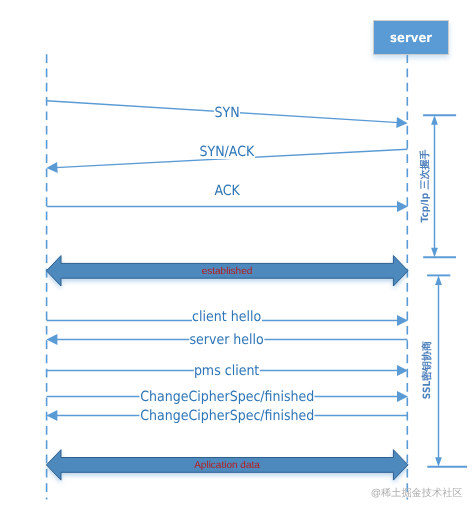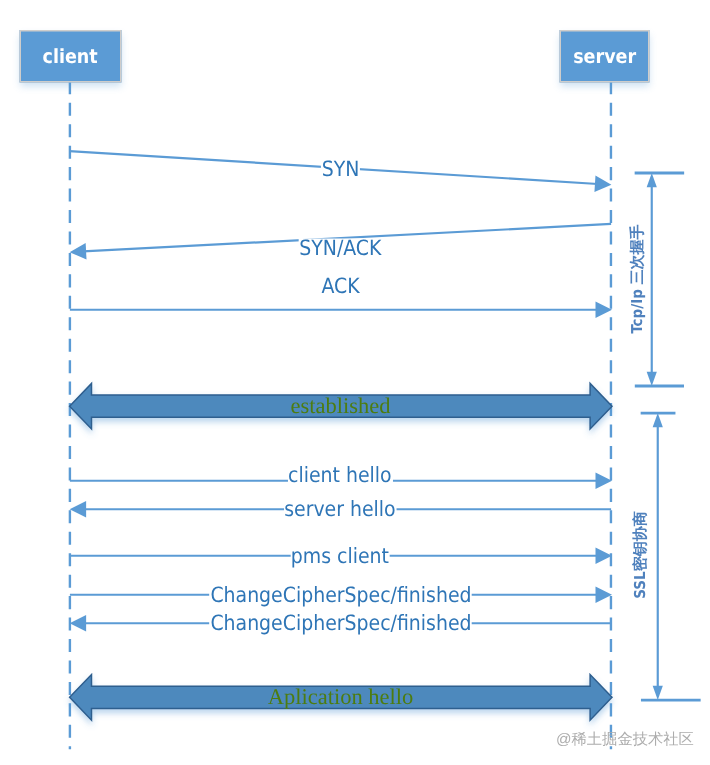--- a/index.html
+++ b/index.html
@@ -18,22 +18,22 @@
          display:flex;align-items:center;justify-content:center;
          padding-top:1.5px;
          box-shadow:0 3px 5px rgba(91,155,213,.30);}
 
   .msg-label{position:absolute;white-space:nowrap;
              font-family:"DejaVu Sans",sans-serif;font-stretch:condensed;
              color:#2E75B6;font-size:14px;line-height:1;
              background:#fff;padding:0 0.5px;
              transform:translate(-50%,-50%);}
   .thick-label{position:absolute;white-space:nowrap;
-               font-family:Liberation Serif, serif;font-stretch:condensed;
-               color:#4d7c0f;font-size:15px;line-height:1;
+               font-family:Liberation Sans, sans-serif;font-stretch:condensed;
+               color:#b91c1c;font-size:10px;line-height:1;
                background:transparent;
                transform:translate(-50%,-50%);}
   .brk-label{position:absolute;white-space:nowrap;
              font-family:"DejaVu Sans",sans-serif;font-stretch:condensed;
              color:#4F81BD;font-size:10px;font-weight:bold;line-height:1;
              transform-origin:50% 50%;}
   .watermark{position:absolute;white-space:nowrap;
              font-family:Liberation Sans, sans-serif;font-stretch:condensed;
              color:#ADADAD;font-size:10.2px;line-height:1;}
 </style>
@@ -73,35 +73,32 @@
       <line x1="434.5" y1="123.8" x2="434.5" y2="248.8" stroke="#5B9BD5" stroke-width="1.45"></line>
       <polygon points="434.50,115.30 431.10,124.80 437.90,124.80" fill="#5B9BD5"></polygon>
       <polygon points="434.50,257.30 431.10,247.80 437.90,247.80" fill="#5B9BD5"></polygon>
       <line x1="427.1" y1="275.4" x2="450.3" y2="275.4" stroke="#5B9BD5" stroke-width="1.9"></line>
       <line x1="427.3" y1="466.7" x2="467.1" y2="466.7" stroke="#5B9BD5" stroke-width="1.9"></line>
       <line x1="438.5" y1="283.9" x2="438.5" y2="458.2" stroke="#5B9BD5" stroke-width="1.45"></line>
       <polygon points="438.50,275.40 435.10,284.90 441.90,284.90" fill="#5B9BD5"></polygon>
       <polygon points="438.50,466.70 435.10,457.20 441.90,457.20" fill="#5B9BD5"></polygon>
     </svg>
 
-  <div class="actor" id="actor-client" style="left: 12.6px; top: 20px; width: 68.3px; height: 35px;">
-    <span>client</span>
-  </div>
-  <div class="actor" id="actor-server" style="left: 373.1px; top: 20px; width: 60px; height: 35px;">
+  <div class="actor" id="actor-server" style="left: 373.1px; top: 20px; width: 76px; height: 35px;">
     <span>server</span>
   </div>
 
   <div class="msg-label" id="lbl-syn" style="left: 227px; top: 113.3px;">SYN</div>
-  <div class="msg-label" id="lbl-syn-ack" style="left: 226.9px; top: 166px;">SYN/ACK</div>
+  <div class="msg-label" id="lbl-syn-ack" style="left: 226.9px; top: 152px;">SYN/ACK</div>
   <div class="msg-label" id="lbl-ack" style="left: 227.1px; top: 191px;">ACK</div>
   <div class="thick-label" id="lbl-established" style="left: 227px; top: 271.6px;">established</div>
   <div class="msg-label" id="lbl-client-hello" style="left: 226.6px; top: 317px;">client hello</div>
   <div class="msg-label" id="lbl-server-hello" style="left: 226.6px; top: 339.9px; text-align: right;">server hello</div>
   <div class="msg-label" id="lbl-pms-secret" style="left: 226.6px; top: 370.9px;">pms client</div>
   <div class="msg-label" id="lbl-ccs-finished-1" style="left: 227.3px; top: 396.9px;">ChangeCipherSpec/finished</div>
   <div class="msg-label" id="lbl-ccs-finished-2" style="left: 227.3px; top: 415.9px;">ChangeCipherSpec/finished</div>
-  <div class="thick-label" id="lbl-application-data" style="left: 227px; top: 465.8px;">Aplication hello</div>
+  <div class="thick-label" id="lbl-application-data" style="left: 227px; top: 465.8px;">Aplication data</div>
 
   <div class="brk-label" id="lbl-tcp-handshake" style="left: 425.6px; top: 185.7px; transform: translate(-50%, -50%) rotate(-90deg);">Tcp/Ip 三次握手</div>
   <div class="brk-label" id="lbl-ssl-negotiation" style="left: 427.6px; top: 370px; transform: translate(-50%, -50%) rotate(-90deg);">SSL密钥协商</div>
 
   <div class="watermark" id="watermark" style="left: 370.7px; top: 493.5px; transform: translateY(-50%);">@稀土掘金技术社区</div>
 </div>
 
 </body></html>

